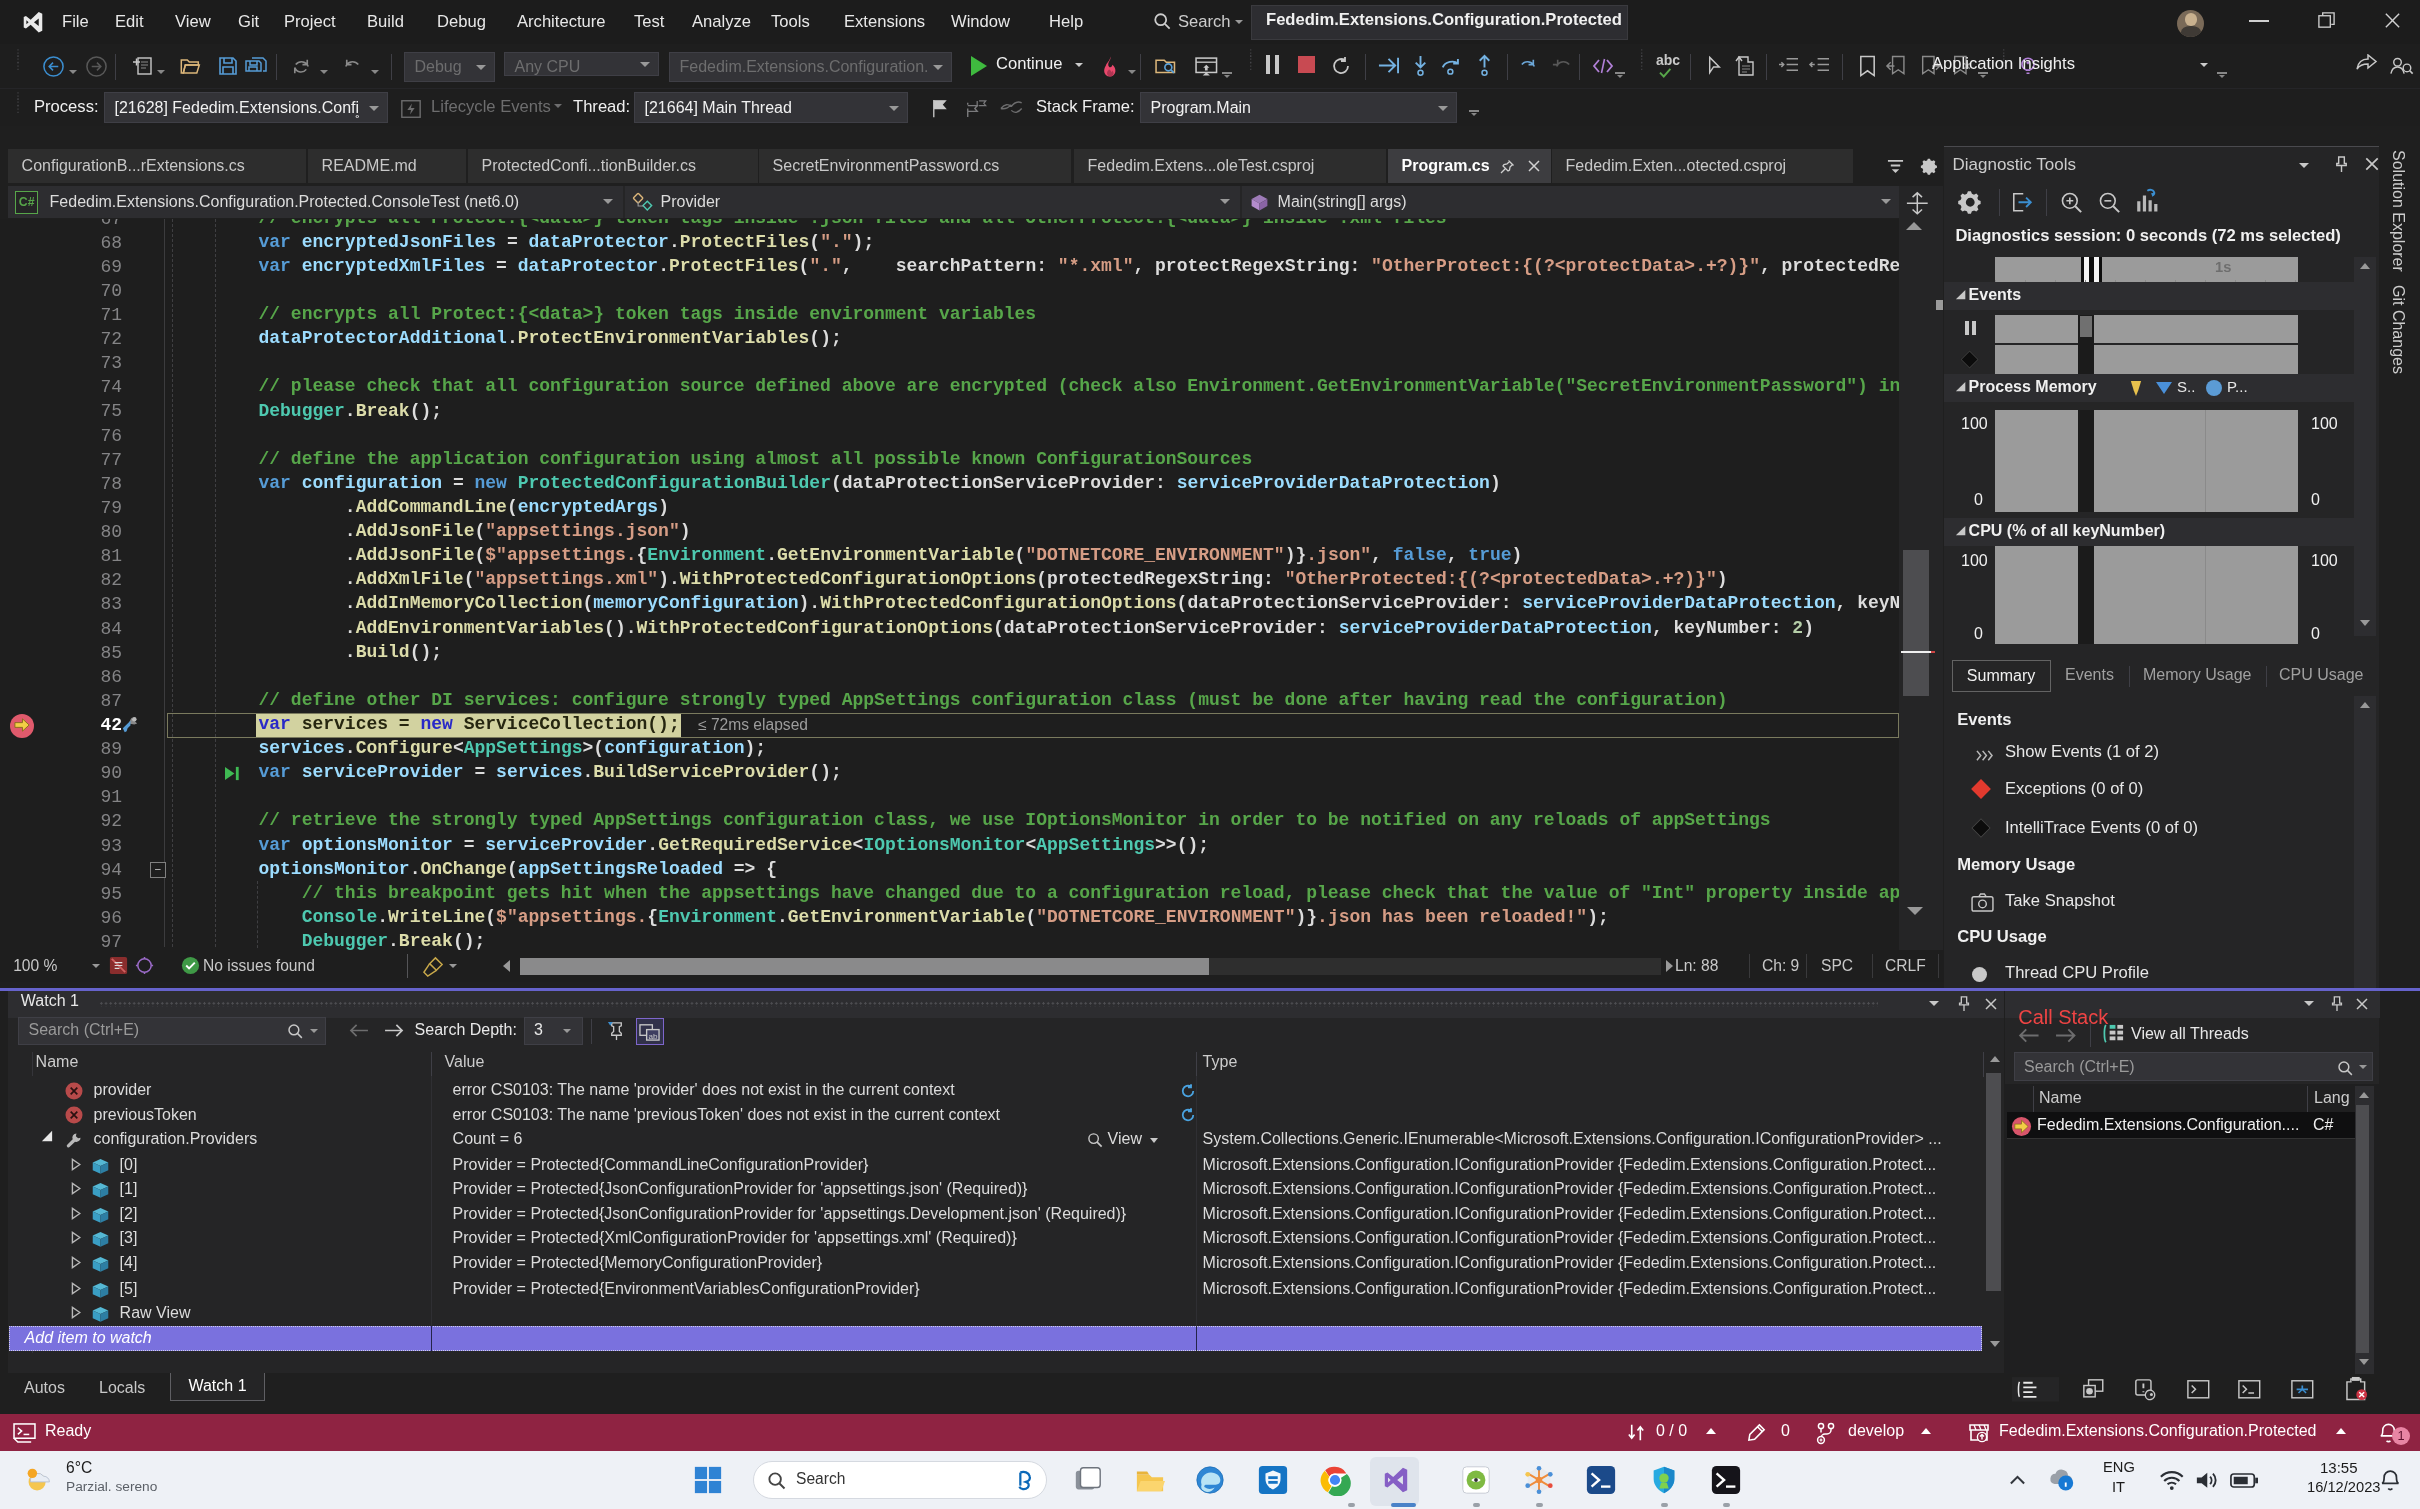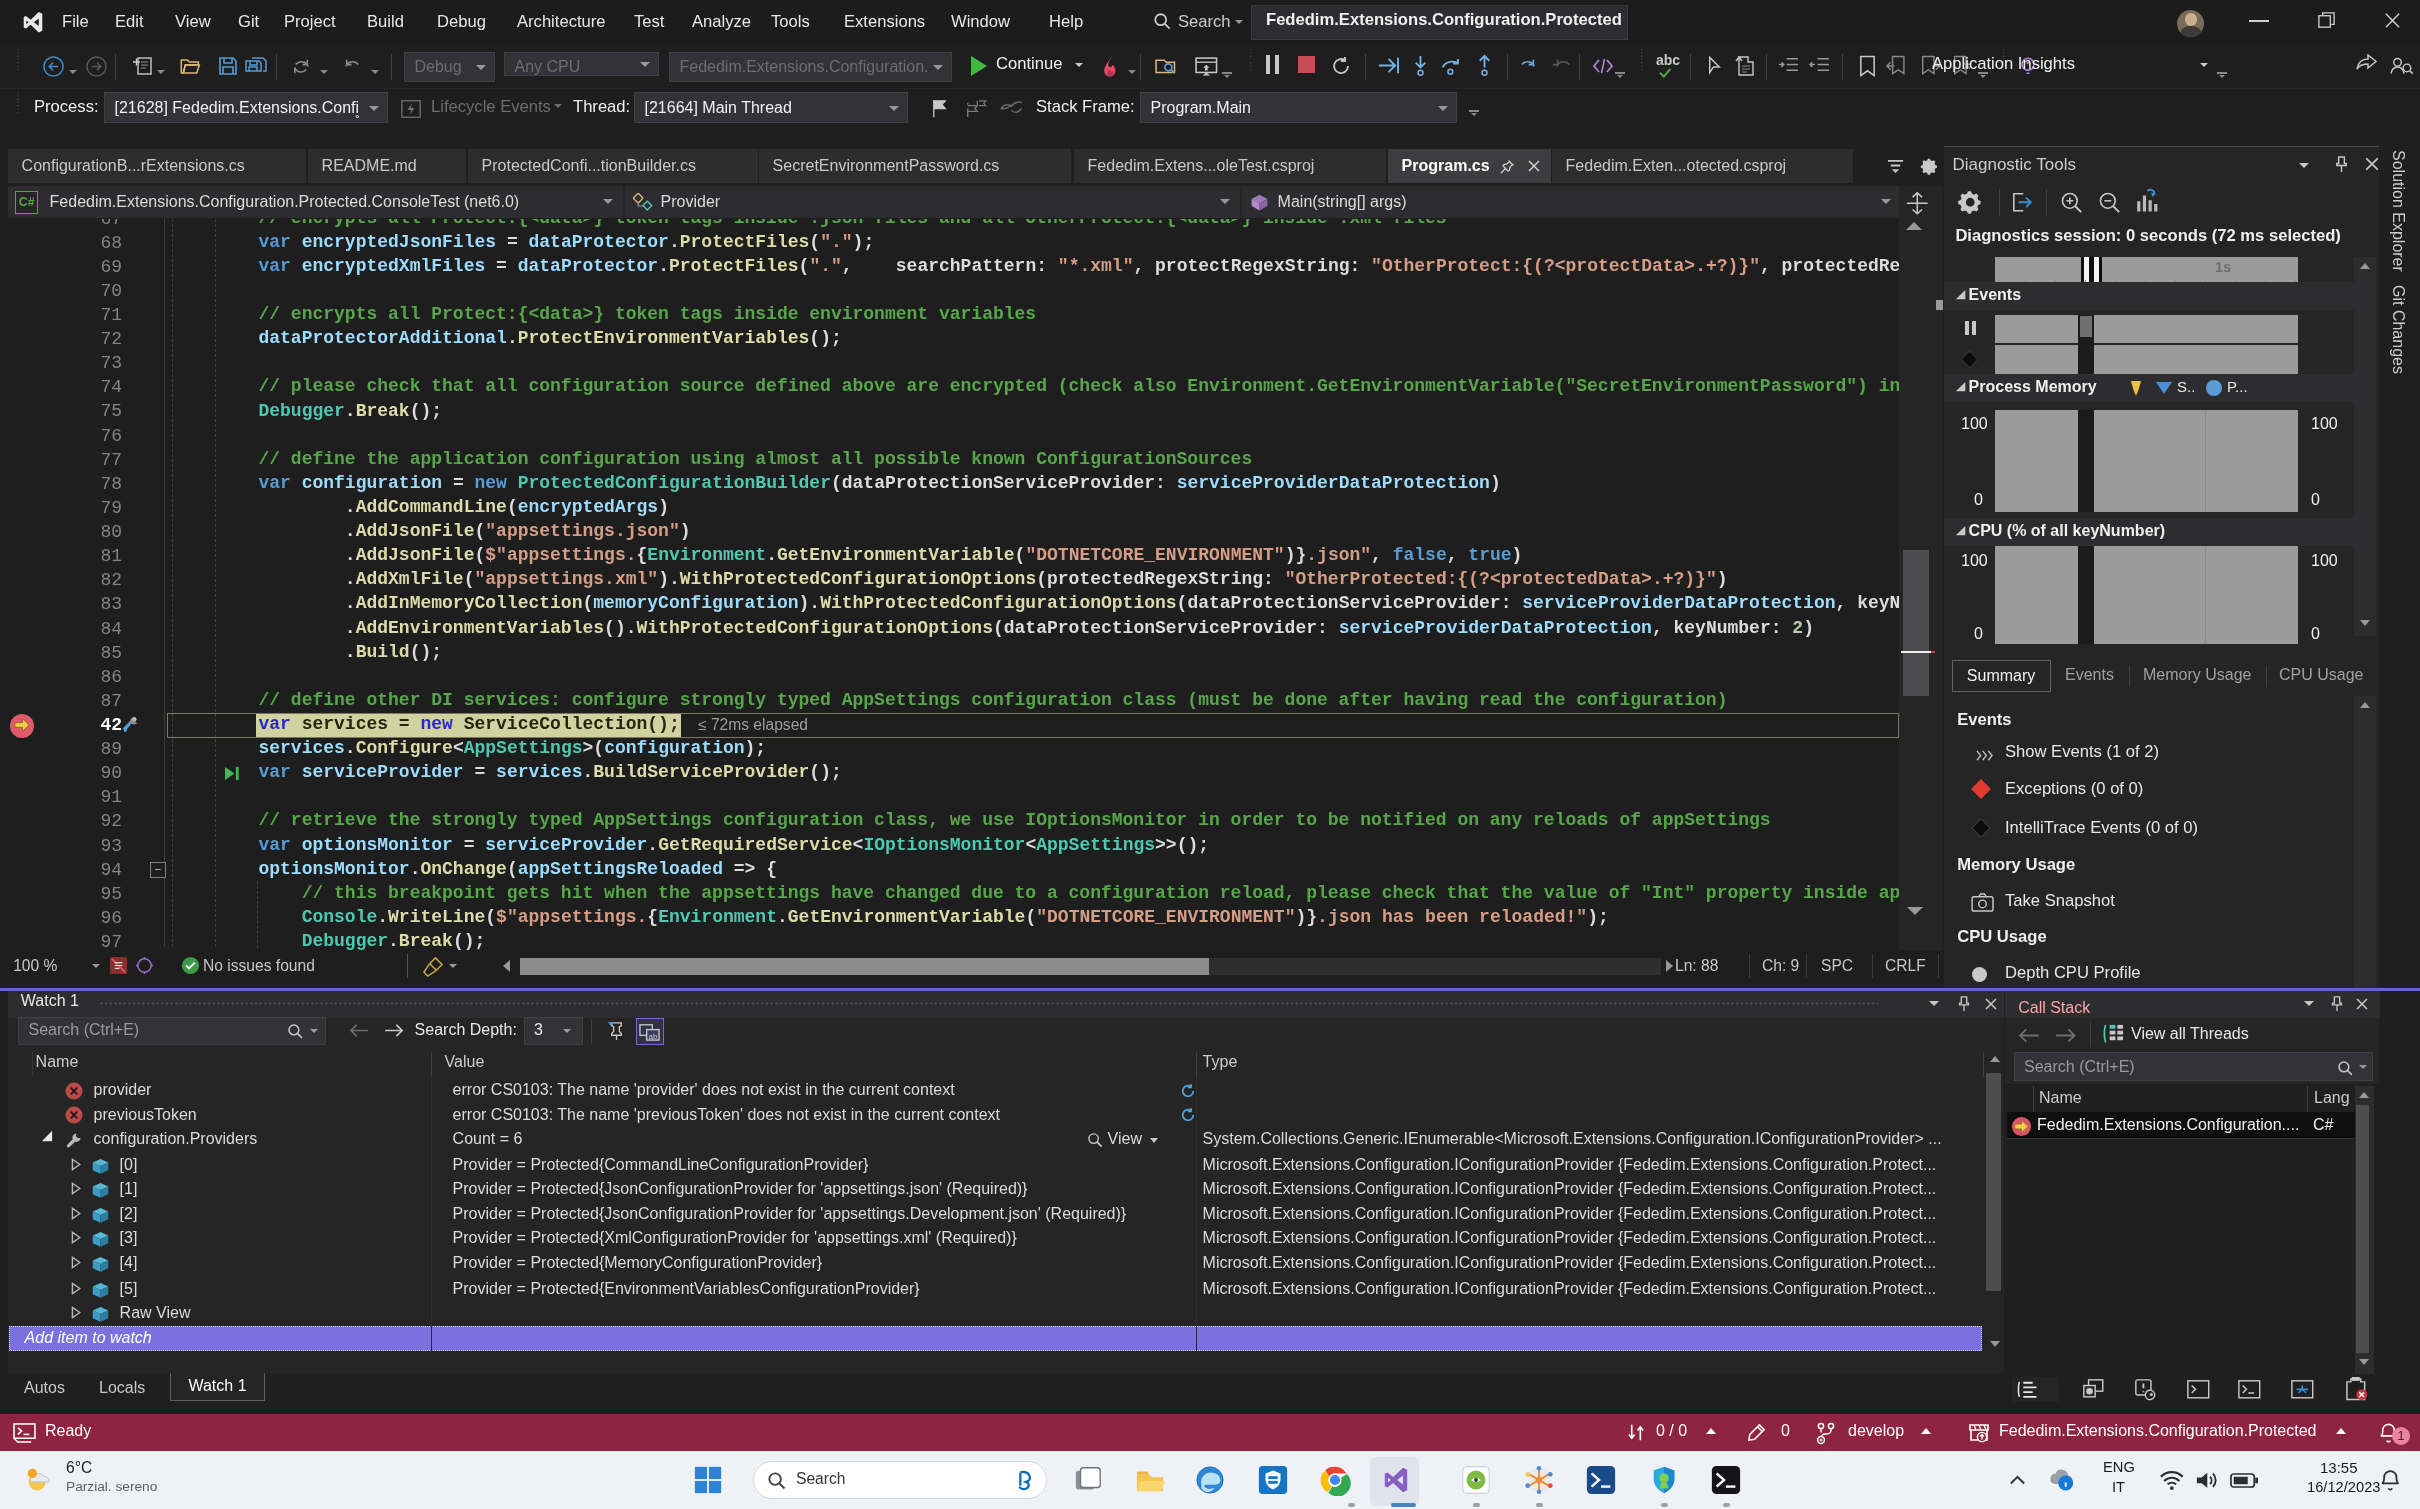--- a/index.html
+++ b/index.html
@@ -559,21 +559,21 @@
  <span class="abs" style="left:61px;top:671px;font-size:16.6px;color:#e8e8e8">IntelliTrace Events (0 of 0)</span>
  <span class="abs" style="left:13.2px;top:708px;font-size:16.6px;font-weight:700;color:#f0f0f0">Memory Usage</span>
  <svg class="abs" style="left:26.5px;top:746px" width="23" height="19" viewBox="0 0 24 20">
         <rect x="1" y="4" width="22" height="15" rx="2" fill="none" stroke="#c8c8c8" stroke-width="1.5"></rect>
         <path d="M8 4l2-3h4l2 3" fill="none" stroke="#c8c8c8" stroke-width="1.5"></path>
         <circle cx="12" cy="11.5" r="4" fill="none" stroke="#c8c8c8" stroke-width="1.5"></circle>
       </svg>
  <span class="abs" style="left:61px;top:744px;font-size:16.6px;color:#e8e8e8">Take Snapshot</span>
  <span class="abs" style="left:13.2px;top:780px;font-size:16.6px;font-weight:700;color:#f0f0f0">CPU Usage</span>
  <span class="abs" style="left:28px;top:820px;width:15px;height:15px;border-radius:50%;background:#c8c8c8"></span>
- <span class="abs" style="left:61px;top:816px;font-size:16.6px;color:#e8e8e8">Depth CPU Profile</span>
+ <span class="abs" style="left:61px;top:816px;font-size:16.6px;color:#e8e8e8">Thread CPU Profile</span>
  <div class="abs" style="left:410px;top:549px;width:22px;height:297px;background:#2d2d30">
    <div class="abs" style="left:5.7px;top:5.7px;width:0;height:0;border-left:5.7px solid transparent;border-right:5.7px solid transparent;border-bottom:6.6px solid #999"></div>
    <div class="abs" style="left:5.7px;top:297px;width:0;height:0;border-left:5.7px solid transparent;border-right:5.7px solid transparent;border-top:6.6px solid #999"></div>
  </div>
 </div>
 <div class="abs" id="sidestrip">
  <span class="vtext" style="left:9.5px;top:24px">Solution Explorer</span>
  <span class="vtext" style="left:9.5px;top:159px">Git Changes</span>
 </div>
 <div class="abs" id="bottomdock">
@@ -744,21 +744,21 @@
 <div class="abs" style="left:1188px;top:335px;width:0.9px;height:24.6px;background:#24244a"></div>
 
  <div class="abs" style="left:1978px;top:61px;width:21px;height:303px">
    <div class="abs" style="left:4.7px;top:3.8px;width:0;height:0;border-left:5.7px solid transparent;border-right:5.7px solid transparent;border-bottom:6.6px solid #999"></div>
    <div class="abs" style="left:0px;top:21px;width:15px;height:218px;background:#4d4d50;margin-left:0.9px"></div>
    <div class="abs" style="left:4.7px;top:289px;width:0;height:0;border-left:5.7px solid transparent;border-right:5.7px solid transparent;border-top:6.6px solid #999"></div>
  </div>
 </div>
   <div id="callstack">
  <div class="abs" style="left:0;top:0;width:375px;height:26.5px;background:#2d2d30"></div>
- <span class="abs" style="left:13.2px;top:8px;font-size:16px;color:#fca5a5">Call Stack</span>
+ <span class="abs" style="left:13.2px;top:15px;font-size:20px;color:#ef4444">Call Stack</span>
  <span class="abs" style="left:299px;top:10.4px;width:0;height:0;border-left:5.7px solid transparent;border-right:5.7px solid transparent;border-top:5.7px solid #c8c8c8"></span>
  <svg class="abs" style="left:324px;top:3.8px" width="16" height="18" viewBox="0 0 18 20">
           <path d="M6 2h6v7h2v2H4V9h2zM9 11v7" fill="none" stroke="#c8c8c8" stroke-width="1.5"></path>
         </svg>
  <svg class="abs" style="left:350px;top:5.7px" width="14" height="14" viewBox="0 0 14 14">
           <path d="M2 2l10 10M12 2 2 12" stroke="#c8c8c8" stroke-width="1.5"></path>
         </svg>
  <svg class="abs" style="left:11.4px;top:35px" width="24.6" height="19" viewBox="0 0 24 18">
           <path d="M22 9H4m6-6L4 9l6 6" fill="none" stroke="#6d6d6e" stroke-width="1.8"></path>
         </svg>

